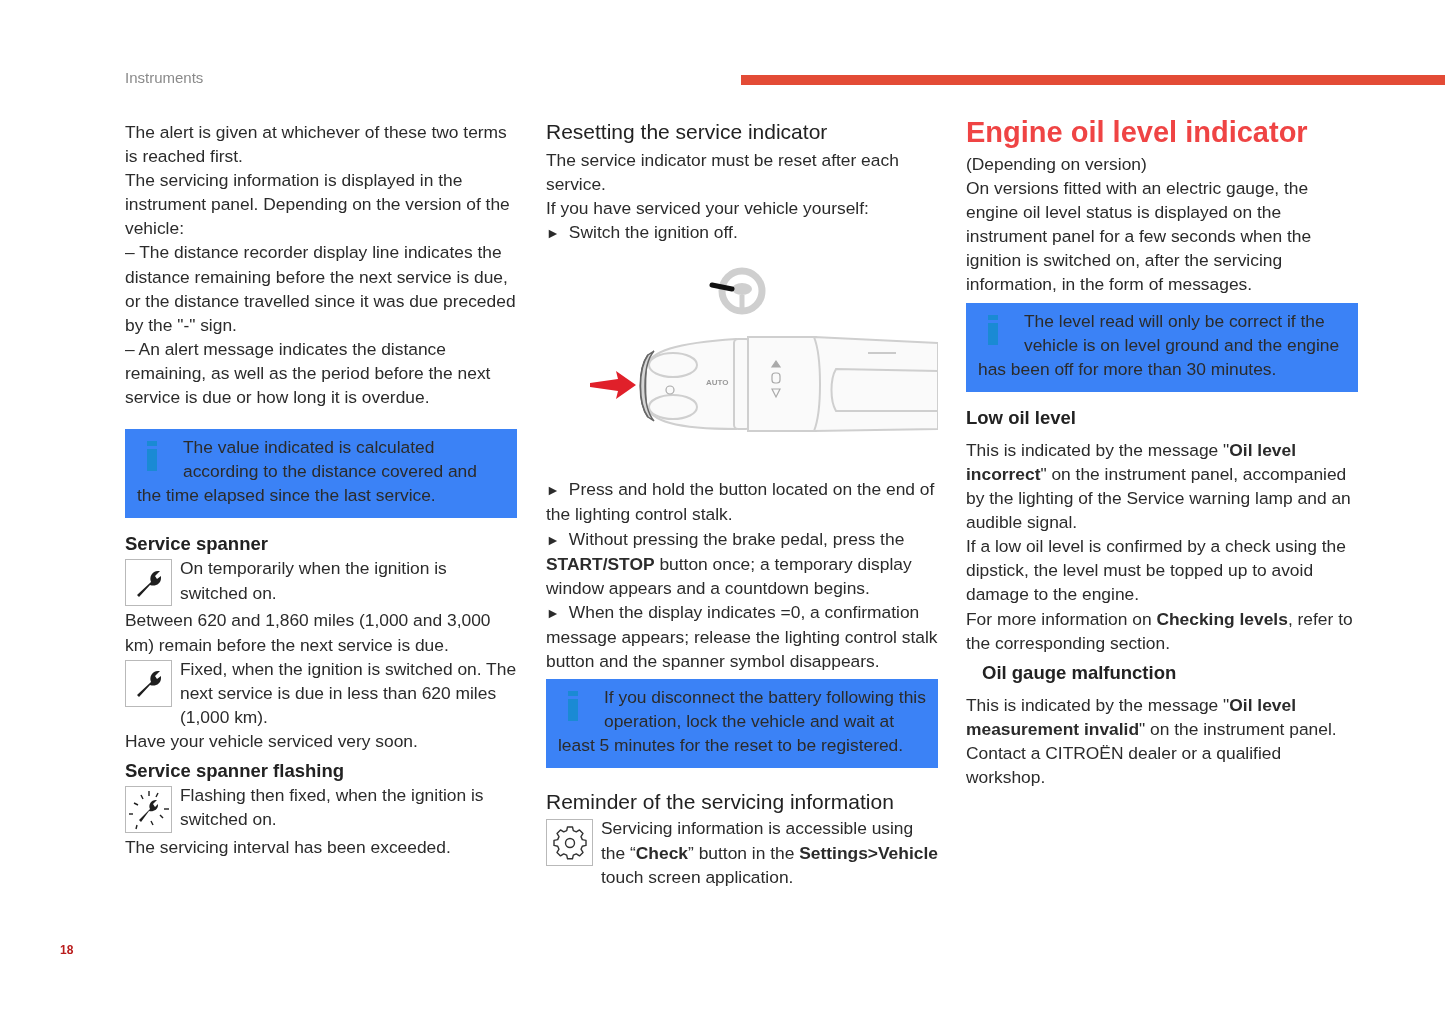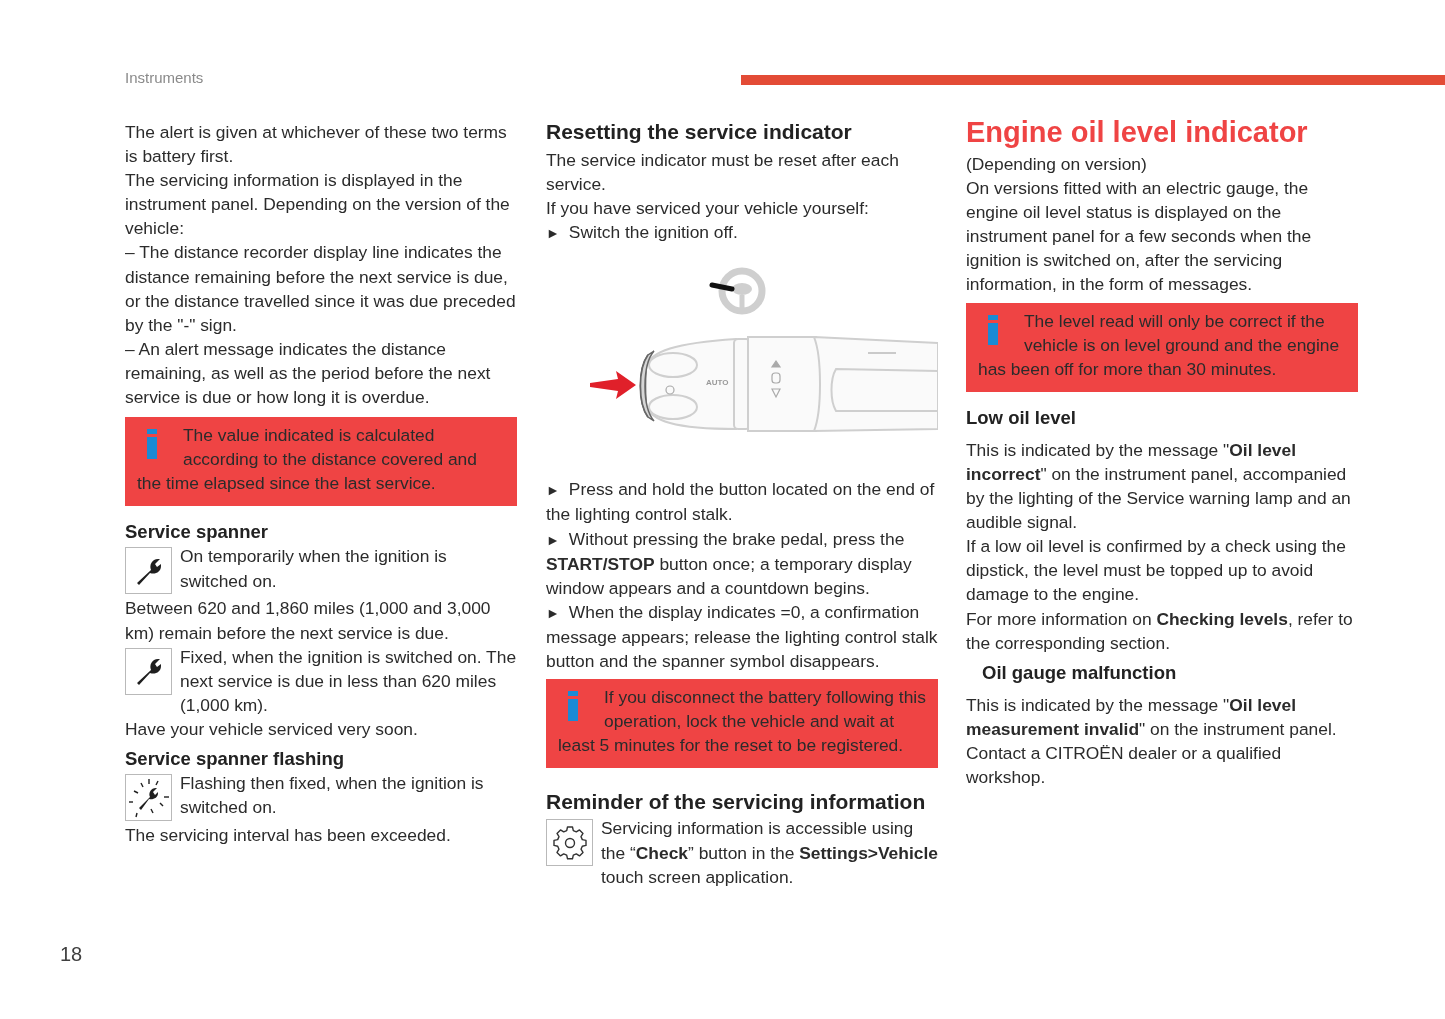--- a/index.html
+++ b/index.html
@@ -7,60 +7,60 @@
     width: 1445px; height: 1019px; position: relative; overflow: hidden;
     font-family: "Liberation Sans", sans-serif; color: #2b2b2b;
   }
   .header-label {
     position: absolute; left: 125px; top: 69px; font-size: 15px; color: #8a8a8a;
   }
   .header-bar {
     position: absolute; left: 741px; top: 75px; width: 704px; height: 10px; background: #e34b36;
   }
   .page-num {
-    position: absolute; left: 60px; top: 943px; font-size: 20px; font-weight: normal; color: #404040;
+    position: absolute; left: 60px; top: 943px; font-size: 12px; font-weight: bold; color: #b91c1c;
   }
   .col { position: absolute; top: 120px; font-size: 17.4px; line-height: 24.1px; }
   .col1 { left: 125px; width: 392px; }
   .col2 { left: 546px; width: 392px; }
   .col3 { left: 966px; width: 392px; }
   p { margin: 0; }
   b { font-weight: bold; }
   .info {
-    background: #ef4444; padding: 6px 12px 11px 12px; margin: 4px 0 0 0; position: relative;
+    background: #3b82f6; padding: 6px 12px 11px 12px; margin: 4px 0 0 0; position: relative;
   }
   .info .i-icon {
     float: left; width: 10px; height: 30px; margin: 6px 26px 0 10px; position: relative;
   }
   .info .i-icon .dot { position: absolute; left: 0; top: 0; width: 10px; height: 5px; background: #1a8ad4; }
   .info .i-icon .stem { position: absolute; left: 0; top: 8px; width: 10px; height: 22px; background: #1a8ad4; }
   h3 { margin: 0; font-size: 18.5px; font-weight: bold; line-height: 24px; color: #222; }
-  h2.mid { margin: 0 0 6px 0; font-size: 21px; font-weight: bold; line-height: 24px; color: #222; }
+  h2.mid { margin: 0 0 6px 0; font-size: 21px; font-weight: normal; line-height: 24px; color: #222; }
   h1 { margin: -6px 0 2px 0; font-size: 29px; font-weight: bold; line-height: 36px; color: #ef4444; }
   .icon-box {
     float: left; width: 45px; height: 45px; border: 1px solid #b9b9b9; margin: 3px 8px 2px 0;
     display: flex; align-items: center; justify-content: center; background: #fff;
   }
   .clear { clear: both; }
   .arrow { font-size: 14px; margin-right: 9px; }
   .illustration { position: relative; height: 220px; margin: 6px 0 6px 0; }
 </style>
 </head>
 <body>
 
 <div class="header-label">Instruments</div>
 <div class="header-bar"></div>
 
 <div class="col col1">
-  <p>The alert is given at whichever of these two terms is battery first.</p>
+  <p>The alert is given at whichever of these two terms is reached first.</p>
   <p>The servicing information is displayed in the instrument panel. Depending on the version of the vehicle:</p>
   <p>–  The distance recorder display line indicates the distance remaining before the next service is due, or the distance travelled since it was due preceded by the "-" sign.</p>
   <p>–  An alert message indicates the distance remaining, as well as the period before the next service is due or how long it is overdue.</p>
 
-  <div class="info" style="margin-top:8px;">
+  <div class="info" style="margin-top:20px;">
     <span class="i-icon">
         <span class="dot"></span>
         <span class="stem"></span>
       </span>
     <p>The value indicated is calculated according to the distance covered and the time elapsed since the last service.</p>
   </div>
 
   <div style="height:14px;"></div>
   <h3>Service spanner</h3>
   <div class="icon-box">

